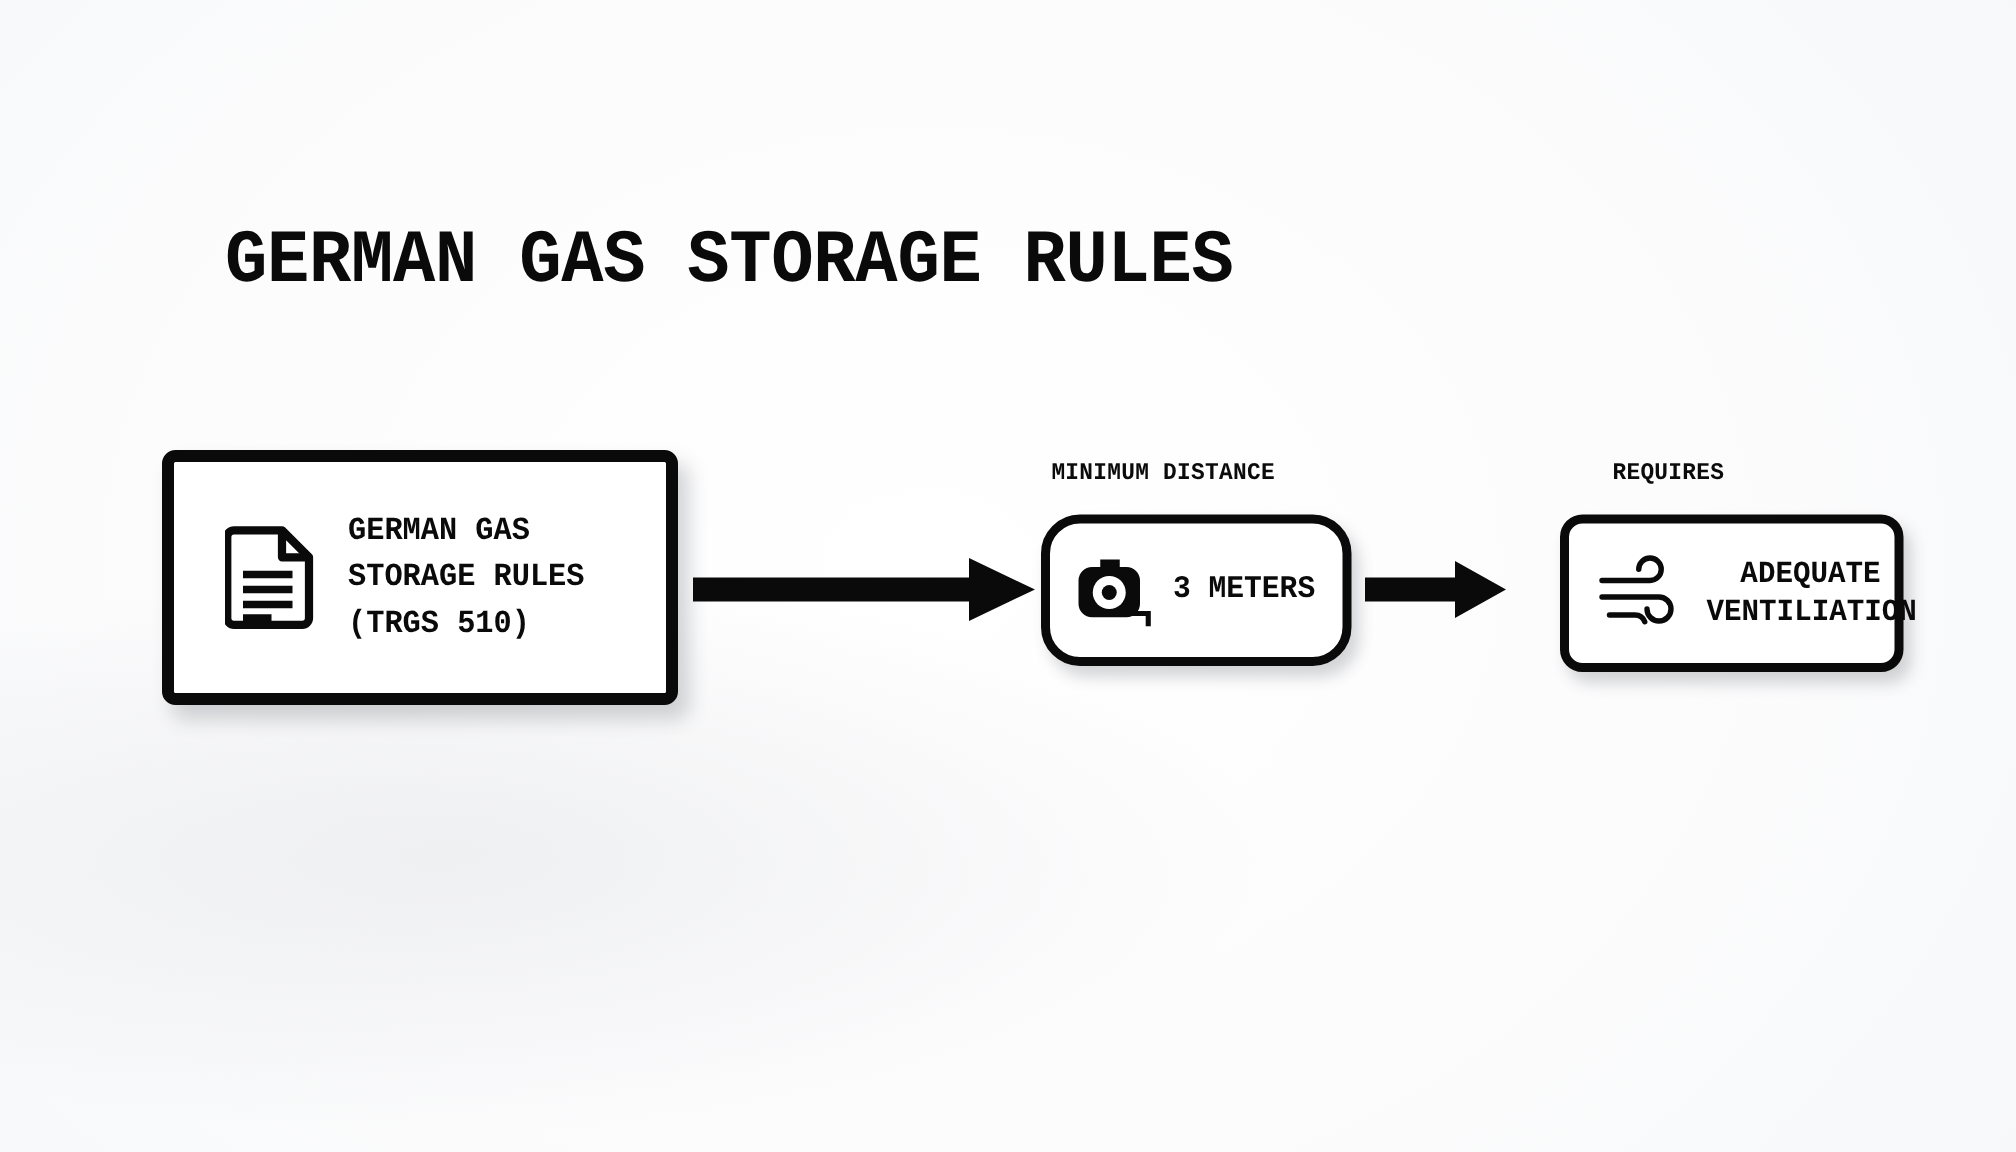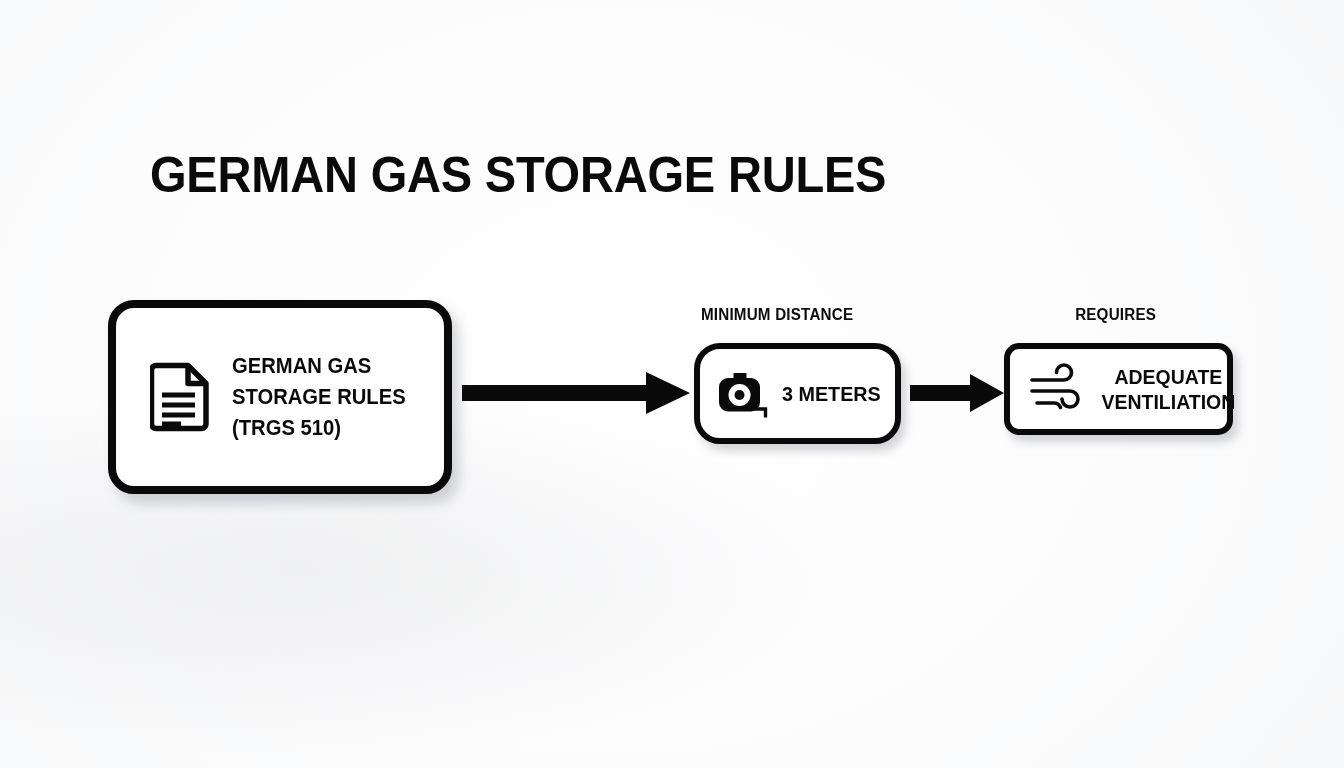--- a/index.html
+++ b/index.html
@@ -15,20 +15,21 @@
     -webkit-font-smoothing: antialiased;
   }
 
   #canvas {
     position: relative;
     width: 1344px;
     height: 768px;
     background:
       radial-gradient(ellipse 760px 260px at 300px 570px, rgba(120,125,135,0.10) 0%, rgba(120,125,135,0.05) 38%, rgba(255,255,255,0) 72%),
       radial-gradient(ellipse 900px 700px at 620px 380px, #ffffff 0%, #fcfcfd 55%, #f7f8f9 100%);
+    font-family: Liberation Mono, monospace;
   }
 
   
   .title {
     position: absolute;
     left: 150px;
     top: 148px;
     font-size: 50px;
     font-weight: 700;
     letter-spacing: -0.2px;
@@ -66,23 +67,23 @@
     white-space: pre-line;
     transform: scaleX(0.94);
     transform-origin: left center;
   }
 
   
   #node-rules {
     left: 108px;
     top: 300px;
     width: 344px;
-    height: 194px;
+    height: 170px;
     border-width: 8px;
-    border-radius: 26px;
+    border-radius: 9px;
     box-shadow: 7px 9px 13px rgba(60,64,72,0.22);
     padding-left: 34px;
     gap: 20px;
   }
   #node-rules .node-text {
     font-size: 21.5px;
     line-height: 31px;
   }
 
   
@@ -101,24 +102,24 @@
     font-size: 21px;
     line-height: 24px;
   }
   #label-distance {
     left: 697px;
     top: 306px;
   }
 
   
   #node-ventilation {
-    left: 1004px;
+    left: 1040px;
     top: 343px;
     width: 229px;
-    height: 92px;
+    height: 105px;
     border-width: 6px;
     border-radius: 15px;
     box-shadow: 5px 7px 10px rgba(60,64,72,0.22);
     padding-left: 18px;
     gap: 6px;
   }
   #node-ventilation .node-text {
     font-size: 20.5px;
     line-height: 25px;
     text-align: center;

